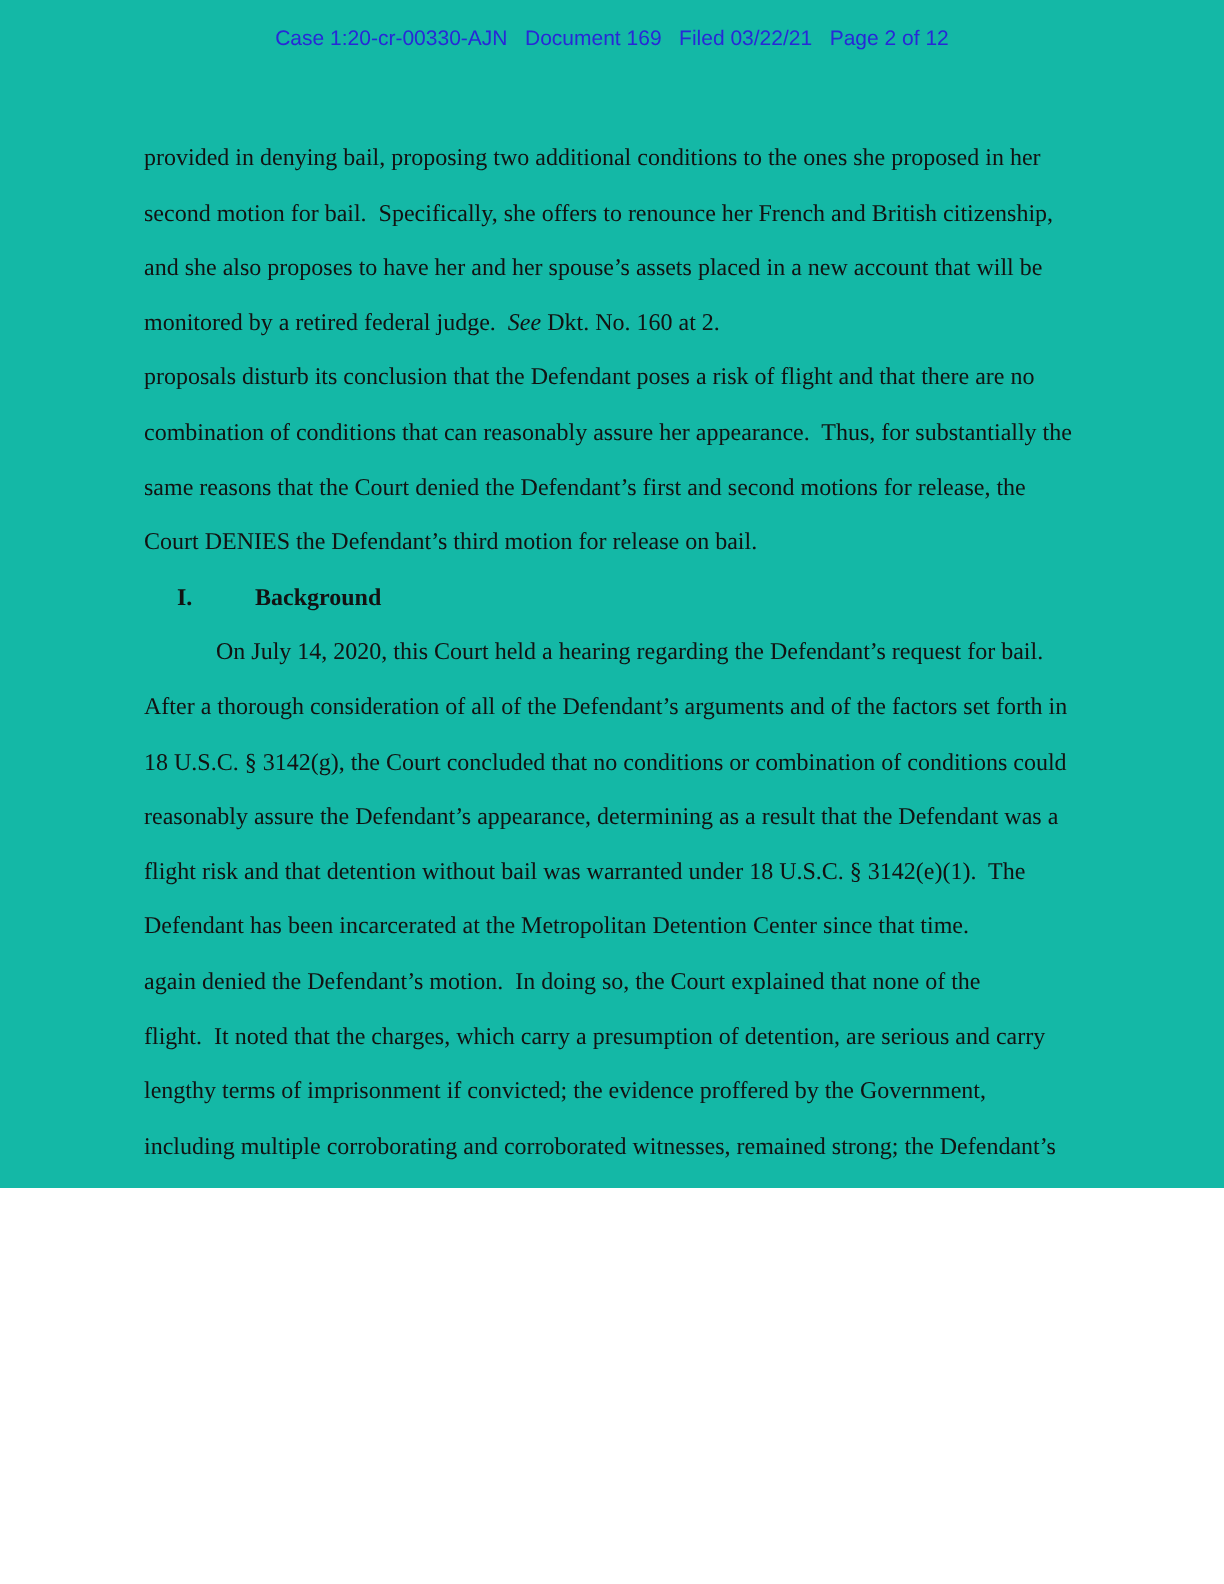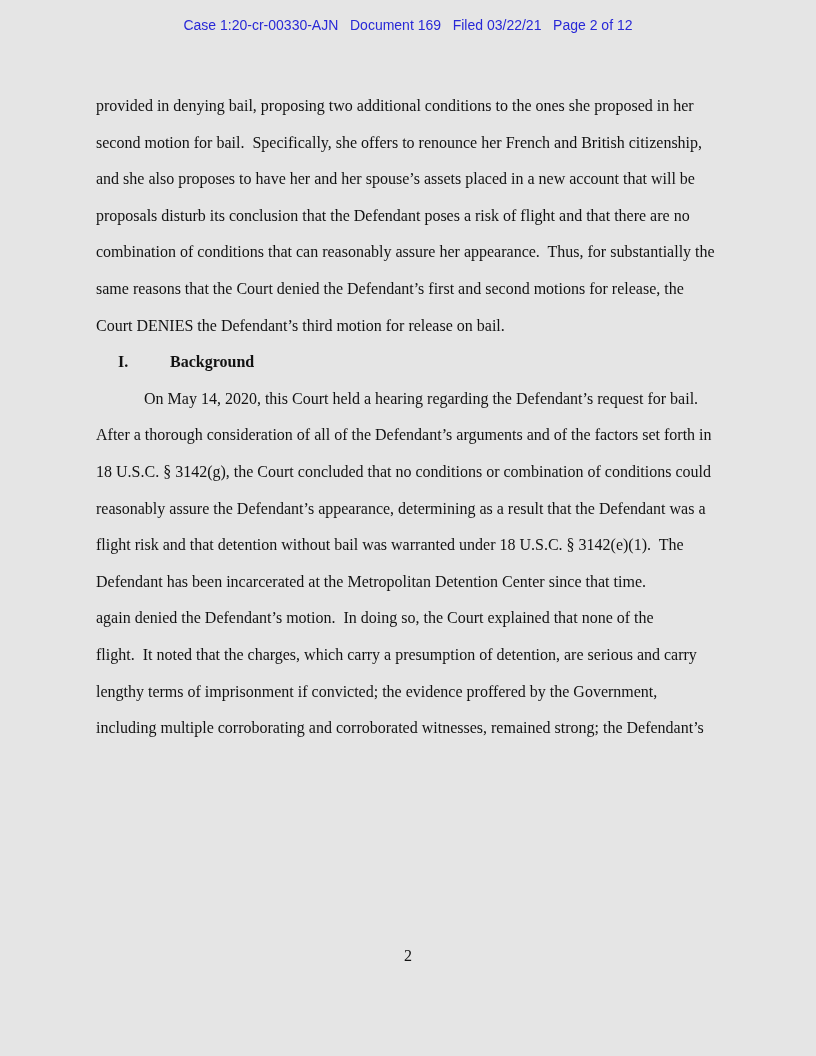--- a/index.html
+++ b/index.html
@@ -3,22 +3,22 @@
 <meta charset="utf-8">
 <style>
   html, body {
     margin: 0;
     padding: 0;
     background: #ffffff;
   }
   .page {
     position: relative;
     width: 816px;
-    height: 1056px;
-    background: #e5e5e5;
+    height: 792px;
+    background: #14b8a6;
     overflow: hidden;
     font-family: "Liberation Serif", "DejaVu Serif", serif;
   }
   .stamp {
     position: absolute;
     top: 15px;
     left: 0;
     right: 0;
     text-align: center;
     font-family: "Liberation Sans", "DejaVu Sans", sans-serif;
@@ -72,26 +72,27 @@
 </head>
 <body>
 
 <div class="page">
   <div class="stamp">Case 1:20-cr-00330-AJN   Document 169   Filed 03/22/21   Page 2 of 12</div>
 
   <div class="doc-body" id="doc-body">
       <div class="line"><span>provided in denying bail, proposing two additional conditions to the ones she proposed in her</span></div>
       <div class="line"><span>second motion for bail.  Specifically, she offers to renounce her French and British citizenship,</span></div>
       <div class="line"><span>and she also proposes to have her and her spouse’s assets placed in a new account that will be</span></div>
+      <div class="line"><span>monitored by a retired federal judge.  </span><span class="run-italic">See</span><span> Dkt. No. 160 at 2.</span></div>
       <div class="line"><span>proposals disturb its conclusion that the Defendant poses a risk of flight and that there are no</span></div>
       <div class="line"><span>combination of conditions that can reasonably assure her appearance.  Thus, for substantially the</span></div>
       <div class="line"><span>same reasons that the Court denied the Defendant’s first and second motions for release, the</span></div>
       <div class="line"><span>Court DENIES the Defendant’s third motion for release on bail.</span></div>
       <div class="line heading"><span class="h-num">I.</span><span class="h-title">Background</span></div>
-      <div class="line indent"><span>On May 14, 2020, this Court held a hearing regarding the Defendant’s request for bail.</span></div>
+      <div class="line indent"><span>On July 14, 2020, this Court held a hearing regarding the Defendant’s request for bail.</span></div>
       <div class="line"><span>After a thorough consideration of all of the Defendant’s arguments and of the factors set forth in</span></div>
       <div class="line"><span>18 U.S.C. § 3142(g), the Court concluded that no conditions or combination of conditions could</span></div>
       <div class="line"><span>reasonably assure the Defendant’s appearance, determining as a result that the Defendant was a</span></div>
       <div class="line"><span>flight risk and that detention without bail was warranted under 18 U.S.C. § 3142(e)(1).  The</span></div>
       <div class="line"><span>Defendant has been incarcerated at the Metropolitan Detention Center since that time.</span></div>
       <div class="line"><span>again denied the Defendant’s motion.  In doing so, the Court explained that none of the</span></div>
       <div class="line"><span>flight.  It noted that the charges, which carry a presumption of detention, are serious and carry</span></div>
       <div class="line"><span>lengthy terms of imprisonment if convicted; the evidence proffered by the Government,</span></div>
       <div class="line"><span>including multiple corroborating and corroborated witnesses, remained strong; the Defendant’s</span></div>
     </div>

